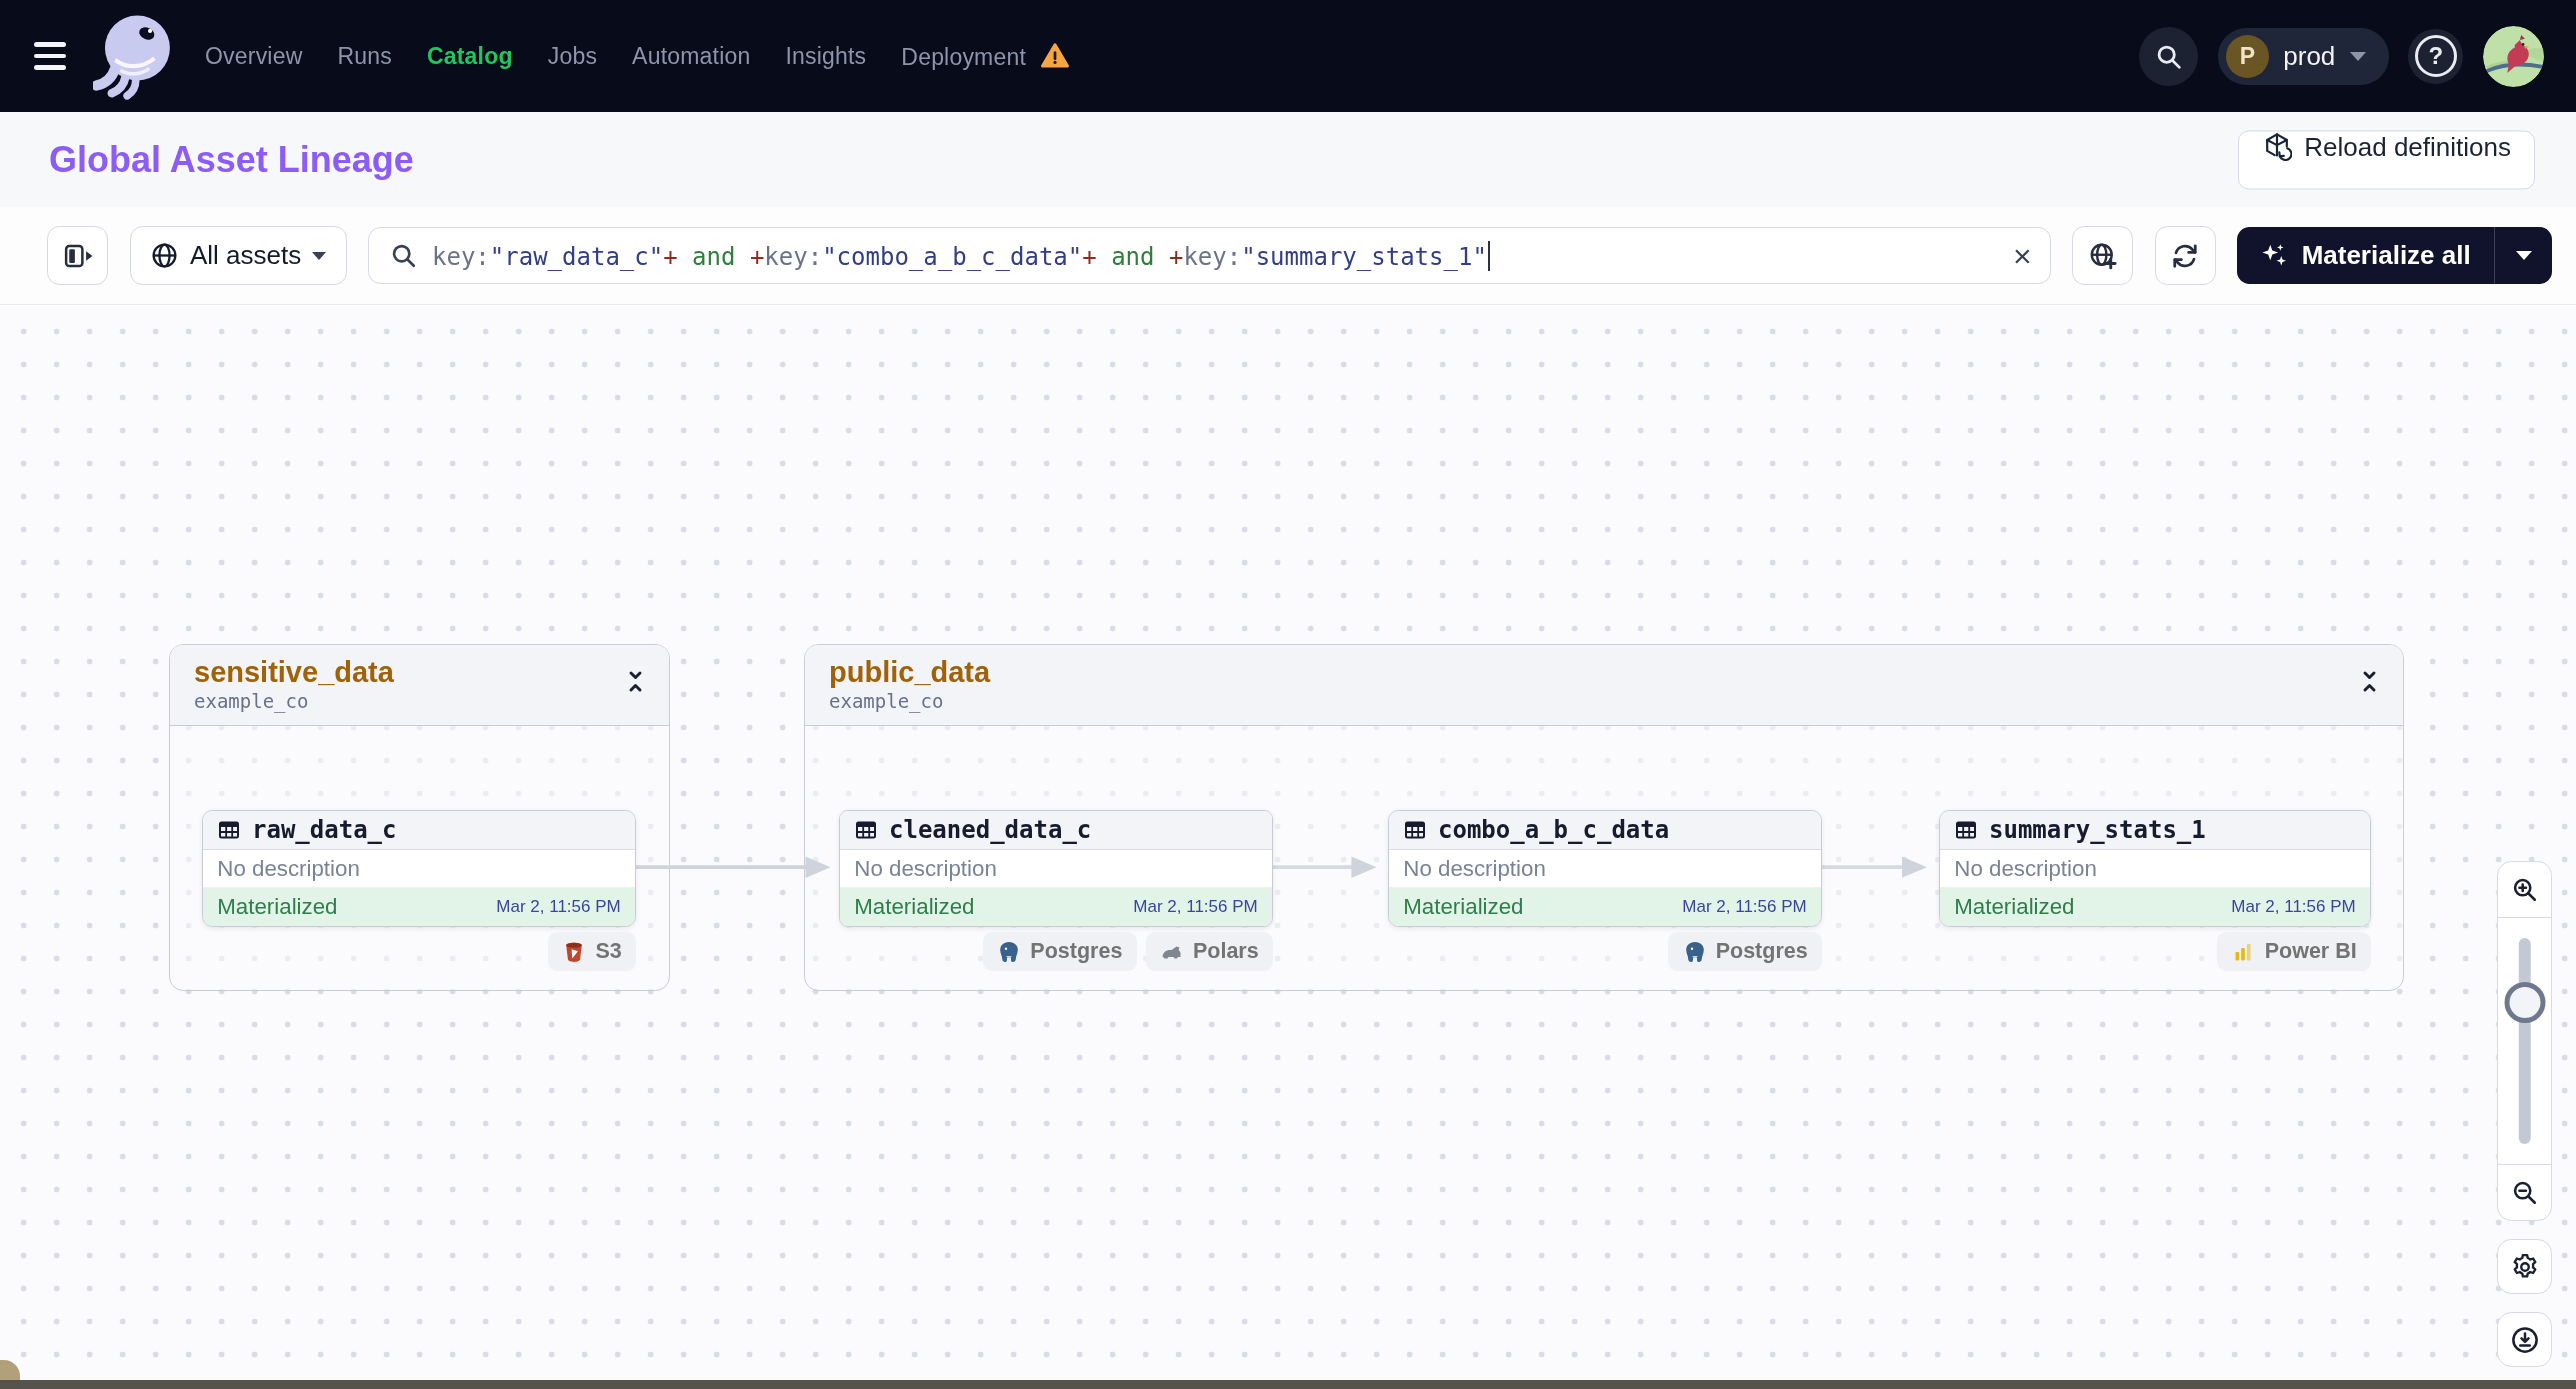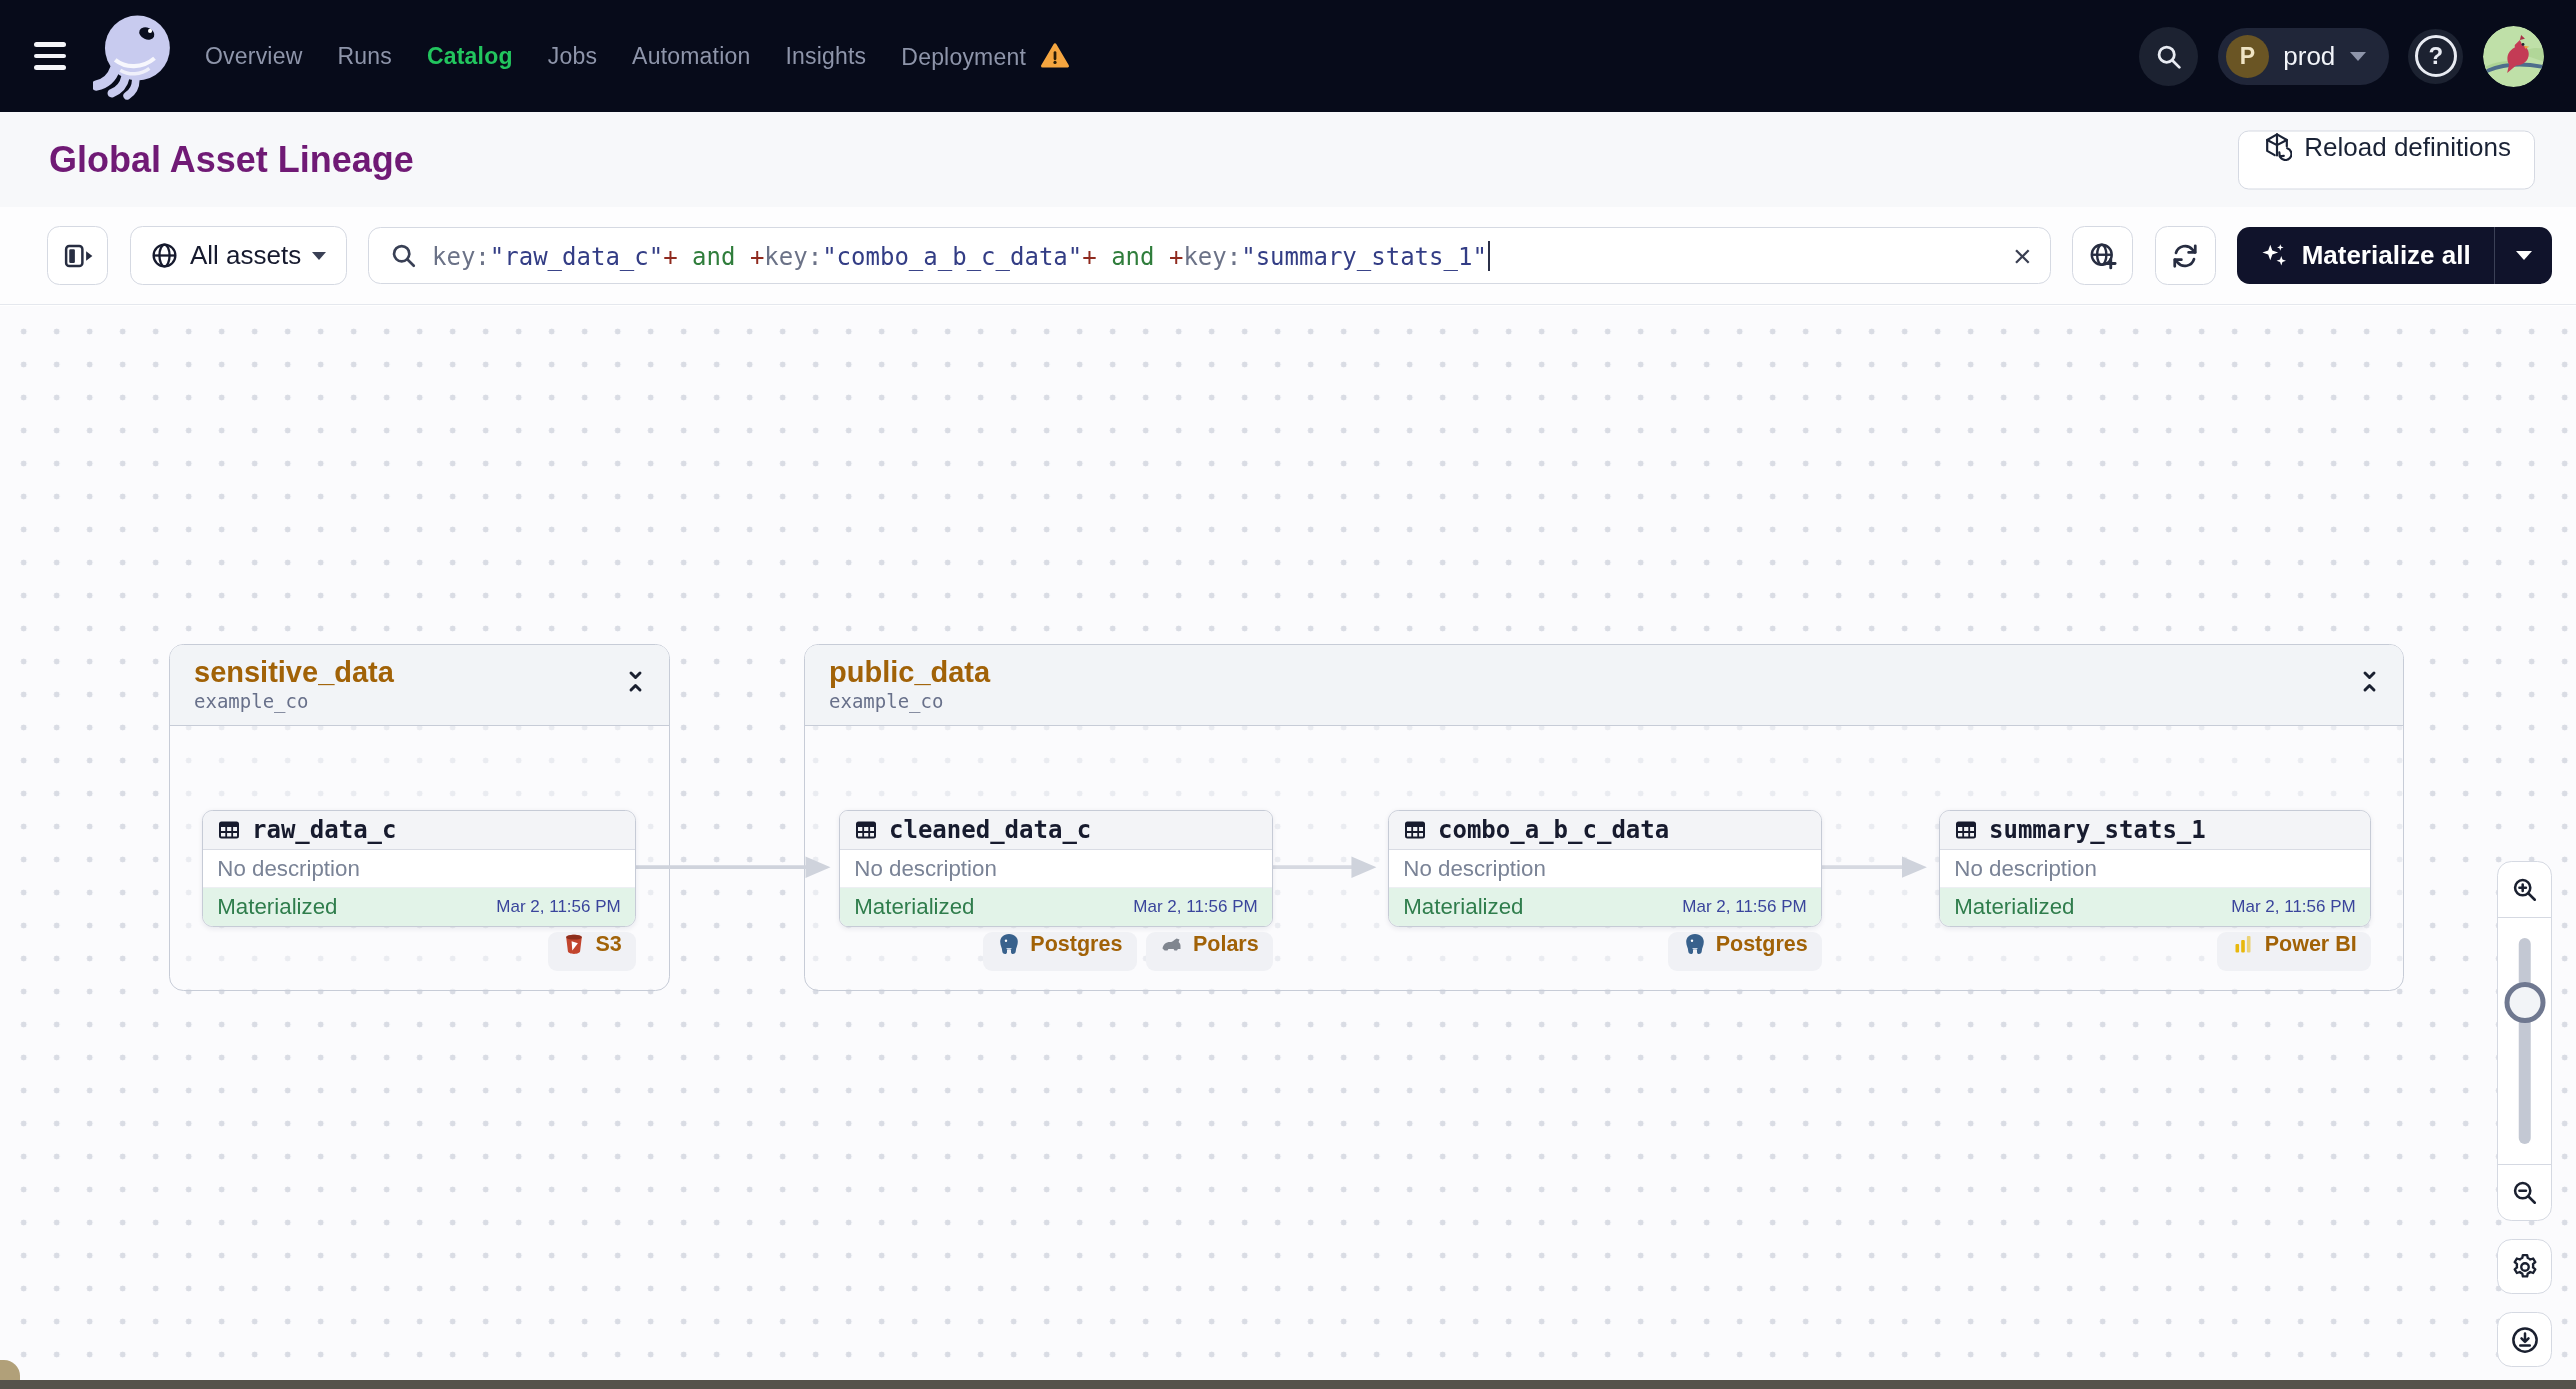--- a/index.html
+++ b/index.html
@@ -21,21 +21,21 @@
   .env-pill{height:57px;border-radius:29px;background:#202639;display:flex;align-items:center;gap:14.3px;padding:0 23px 0 8px;cursor:pointer;}
   .env-avatar{width:43px;height:43px;border-radius:50%;background:#6A5524;color:#EFE4C4;font-size:23px;font-weight:700;display:flex;align-items:center;justify-content:center;}
   .env-label{color:#F2F4F9;font-size:26px;}
   .chev{width:0;height:0;border-left:8px solid transparent;border-right:8px solid transparent;border-top:9.8px solid #8E95AA;}
   .help-btn{width:55px;height:55px;}
   .help-ring{width:36px;height:36px;border:3.1px solid #E8EBF2;border-radius:50%;display:flex;align-items:center;justify-content:center;font-size:24px;font-weight:700;color:#E8EBF2;}
   .user-avatar{width:61px;height:61px;border-radius:50%;overflow:hidden;cursor:pointer;}
 
   
   .page-header{position:absolute;left:0;top:112px;width:100%;height:96px;background:#F7F8FA;border-bottom:0.9px solid #E5E8EE;box-sizing:border-box;}
-  .page-title{position:absolute;left:49px;top:50%;transform:translateY(-50%);font-size:36px;font-weight:700;color:#701a75;}
+  .page-title{position:absolute;left:49px;top:50%;transform:translateY(-50%);font-size:36px;font-weight:700;color:#8b5cf6;}
   .reload-btn{position:absolute;right:41px;top:50%;transform:translateY(-50%);height:57px;padding:0 23px;border:1.3px solid #D5D9E2;border-radius:10.7px;background:#FFF;display:flex;align-items:flex-start;gap:12.5px;font-size:26px;color:#1A2235;cursor:pointer;}
 
   
   .toolbar{position:absolute;left:0;top:207px;width:100%;height:98px;background:#FDFDFE;border-bottom:0.9px solid #E5E8EE;
     display:flex;align-items:center;gap:21.5px;padding:0 24px 0 47px;box-sizing:border-box;}
   .tb-btn{height:57px;border:1.3px solid #D5D9E2;border-radius:12.5px;background:#FFF;display:flex;align-items:center;justify-content:center;cursor:pointer;color:#272D41;}
   .tb-square{width:59px;}
   .scope-btn{padding:0 19.7px;gap:10.7px;font-size:26px;color:#161A2E;}
   .scope-btn .chev{border-top-width:8px;border-left-width:7.2px;border-right-width:7.2px;border-top-color:#3A4055;}
   .search-box{flex:1;height:57px;border:1.3px solid #D5D9E2;border-radius:12.5px;background:#FFF;display:flex;align-items:center;padding:0 18px 0 19.7px;gap:14.3px;box-sizing:border-box;}
@@ -67,21 +67,21 @@
 
   .asset-node{position:absolute;width:434px;border:1.3px solid #C6CBD6;border-radius:10.7px;overflow:hidden;background:#FFF;box-shadow:0 1.8px 5.4px rgba(18,28,58,.08);cursor:pointer;box-sizing:border-box;}
   .an-header{height:38px;background:#F3F4F7;border-bottom:0.9px solid #D9DCE4;display:flex;align-items:center;gap:10.7px;padding:0 14.3px;}
   .an-name{font-family:"DejaVu Sans Mono",monospace;font-size:24px;font-weight:700;color:#171B2E;}
   .an-desc{height:37px;display:flex;align-items:center;padding:0 14.3px;font-size:22.3px;color:#7A8396;border-bottom:0.9px solid #EDEFF3;}
   .an-status{height:38px;background:var(--status-bg,#E2F3E8);display:flex;align-items:center;justify-content:space-between;padding:0 14.3px;}
   .an-status-label{font-size:22.3px;color:var(--status-fg,#2F7D4C);}
   .an-date{font-size:17px;color:var(--date-fg,#3A459C);}
 
   .badge-row{position:absolute;height:39px;display:flex;justify-content:flex-end;gap:9px;}
-  .badge{height:39px;border-radius:9px;background:#F0F1F5;display:flex;gap:9px;padding:0 14.3px;font-size:21.5px;font-weight:700;color:#a16207;cursor:pointer;}
+  .badge{height:39px;border-radius:9px;background:#F0F1F5;display:flex;align-items:center;gap:9px;padding:0 14.3px;font-size:21.5px;font-weight:700;color:#737373;cursor:pointer;}
 
   
   .zoom-panel{position:absolute;left:2497px;top:555px;width:55px;height:360px;background:#FFF;border:1.3px solid #D5D9E2;border-radius:14.3px;box-sizing:border-box;display:flex;flex-direction:column;}
   .zp-btn{height:55px;display:flex;align-items:center;justify-content:center;color:#1A2030;cursor:pointer;}
   .zp-top{border-bottom:1.3px solid #D5D9E2;}
   .zp-bottom{border-top:1.3px solid #D5D9E2;}
   .zp-slider{flex:1;position:relative;}
   .zp-track{position:absolute;left:50%;transform:translateX(-50%);top:19.7px;bottom:19.7px;width:12.5px;border-radius:6.3px;background:#C3C8D3;}
   .zp-handle{position:absolute;left:50%;transform:translateX(-50%);top:64px;width:41px;height:41px;border-radius:50%;background:#F2F4F7;border:5.4px solid #6F7890;box-sizing:border-box;cursor:grab;}
   .side-btn{position:absolute;left:2497px;width:55px;height:55px;background:#FFF;border:1.3px solid #D5D9E2;border-radius:14.3px;box-sizing:border-box;display:flex;align-items:center;justify-content:center;color:#1A2030;cursor:pointer;}

